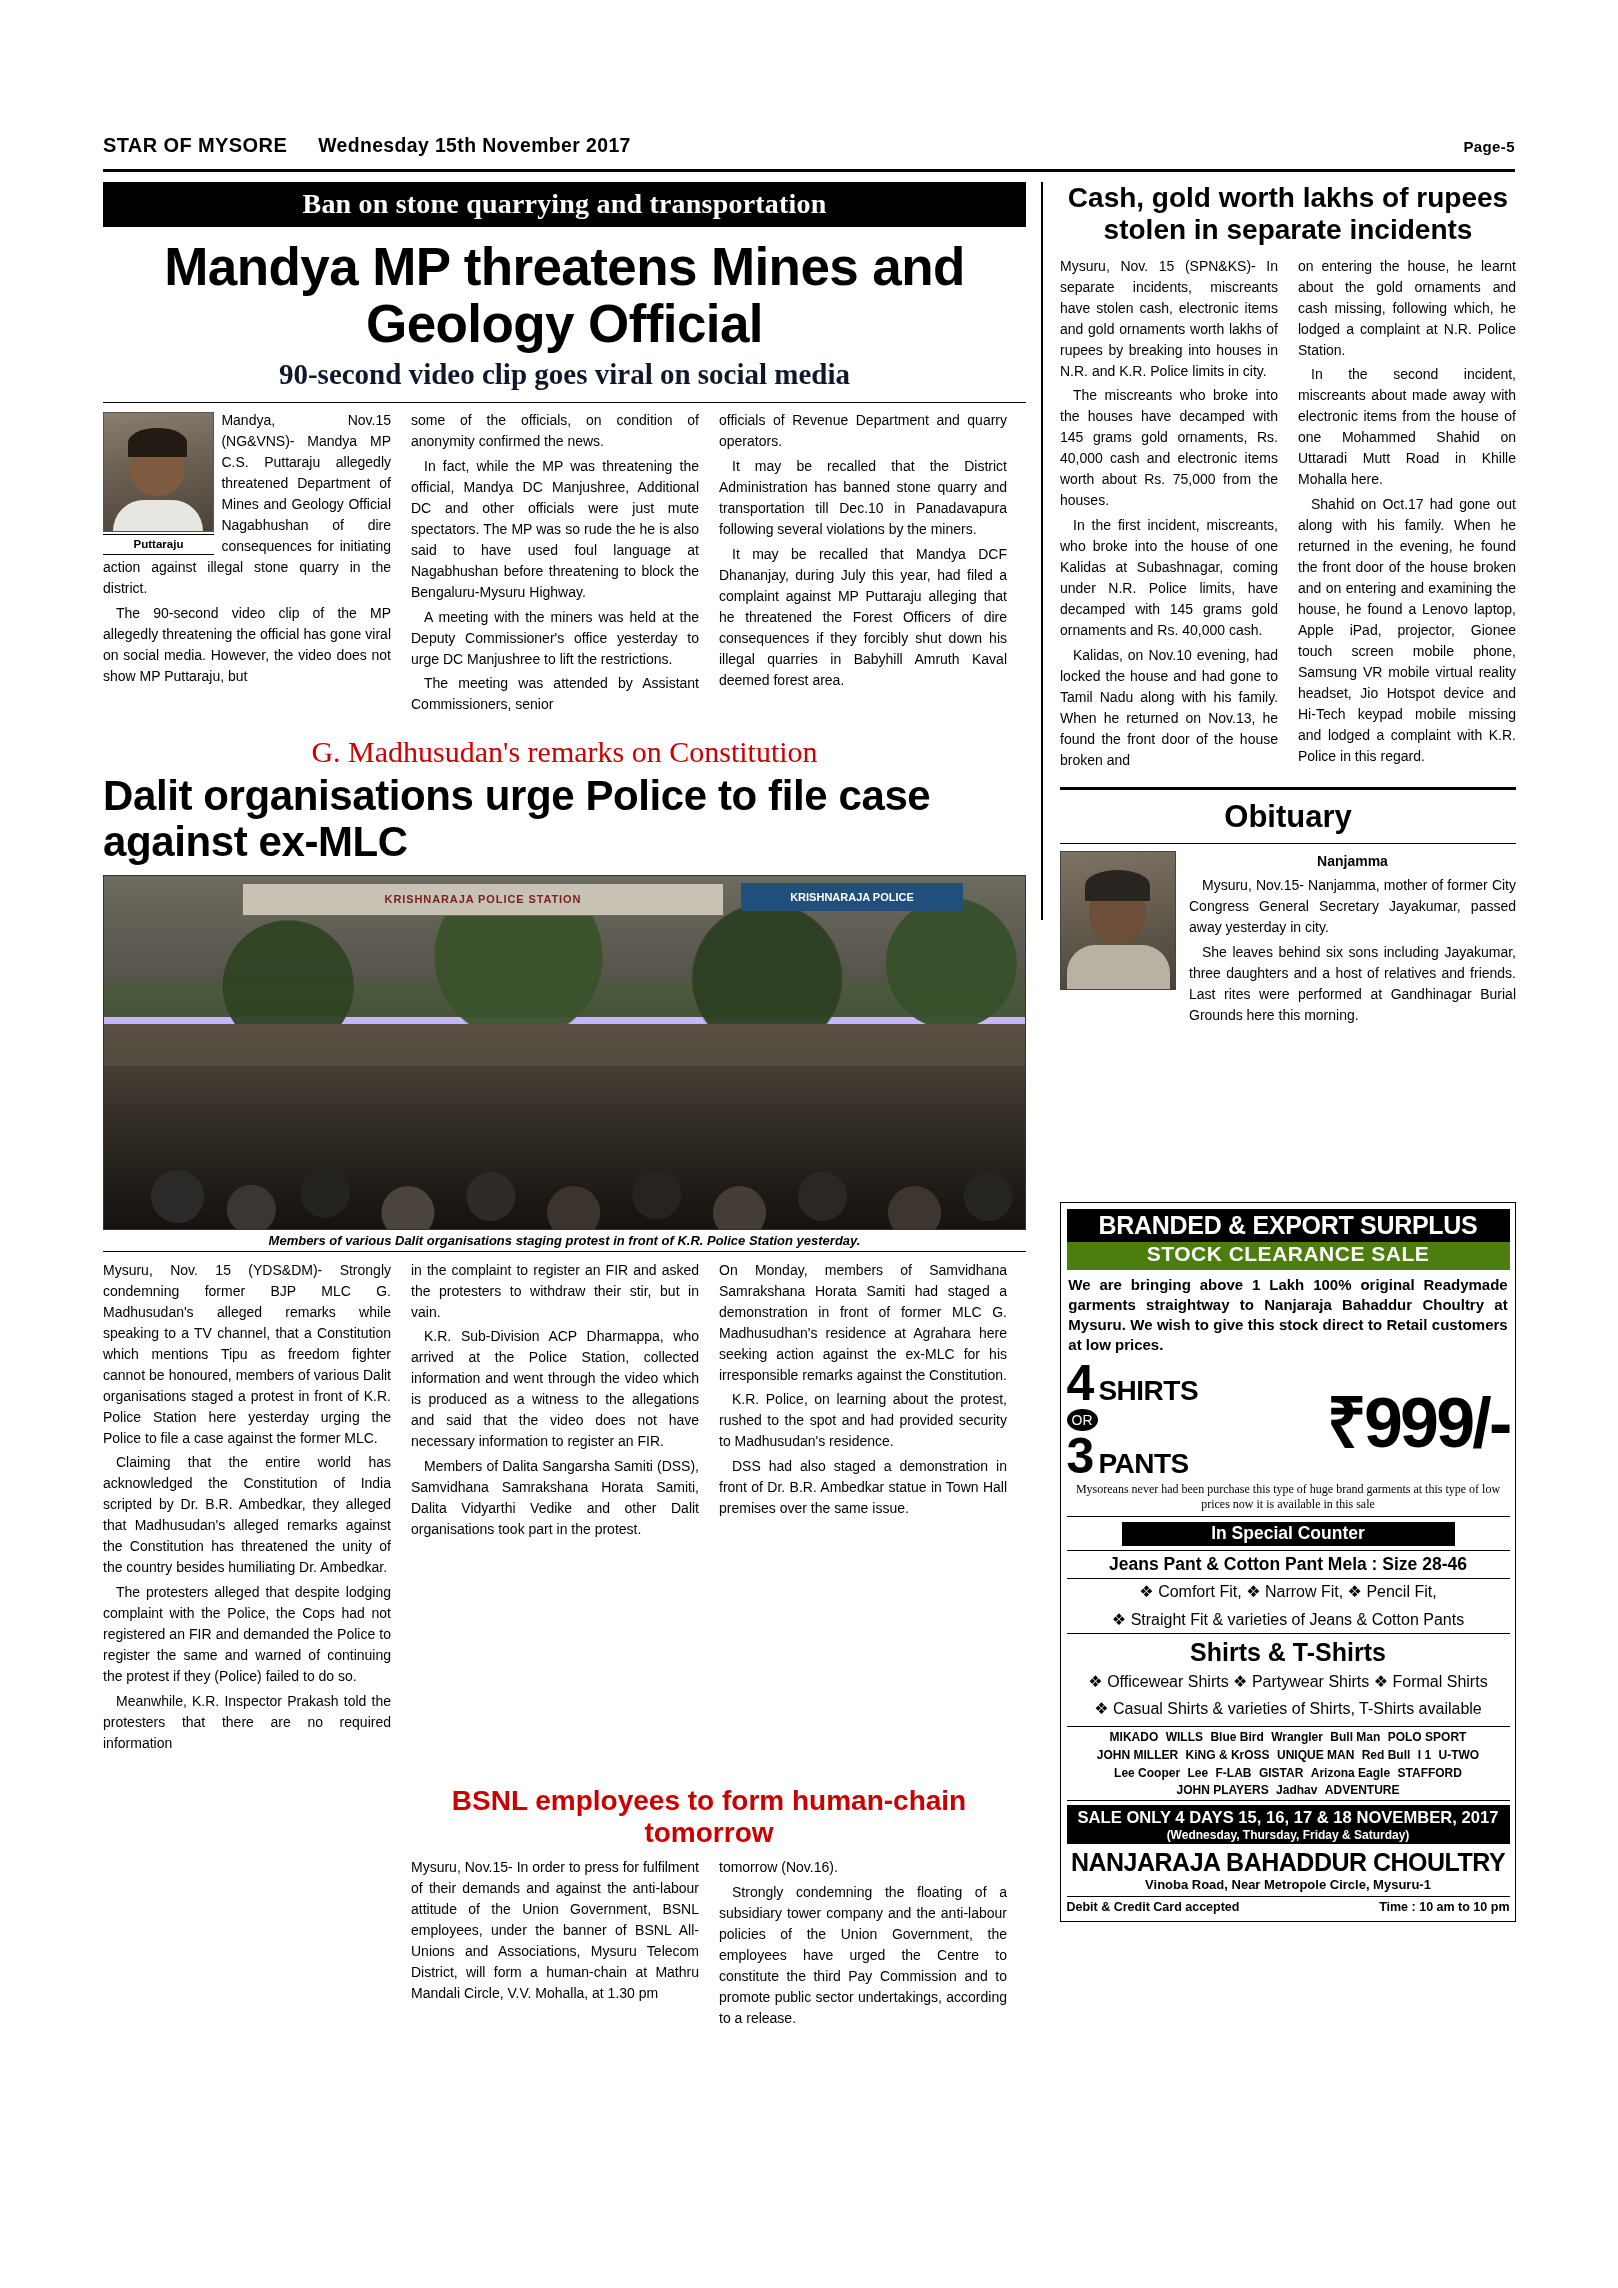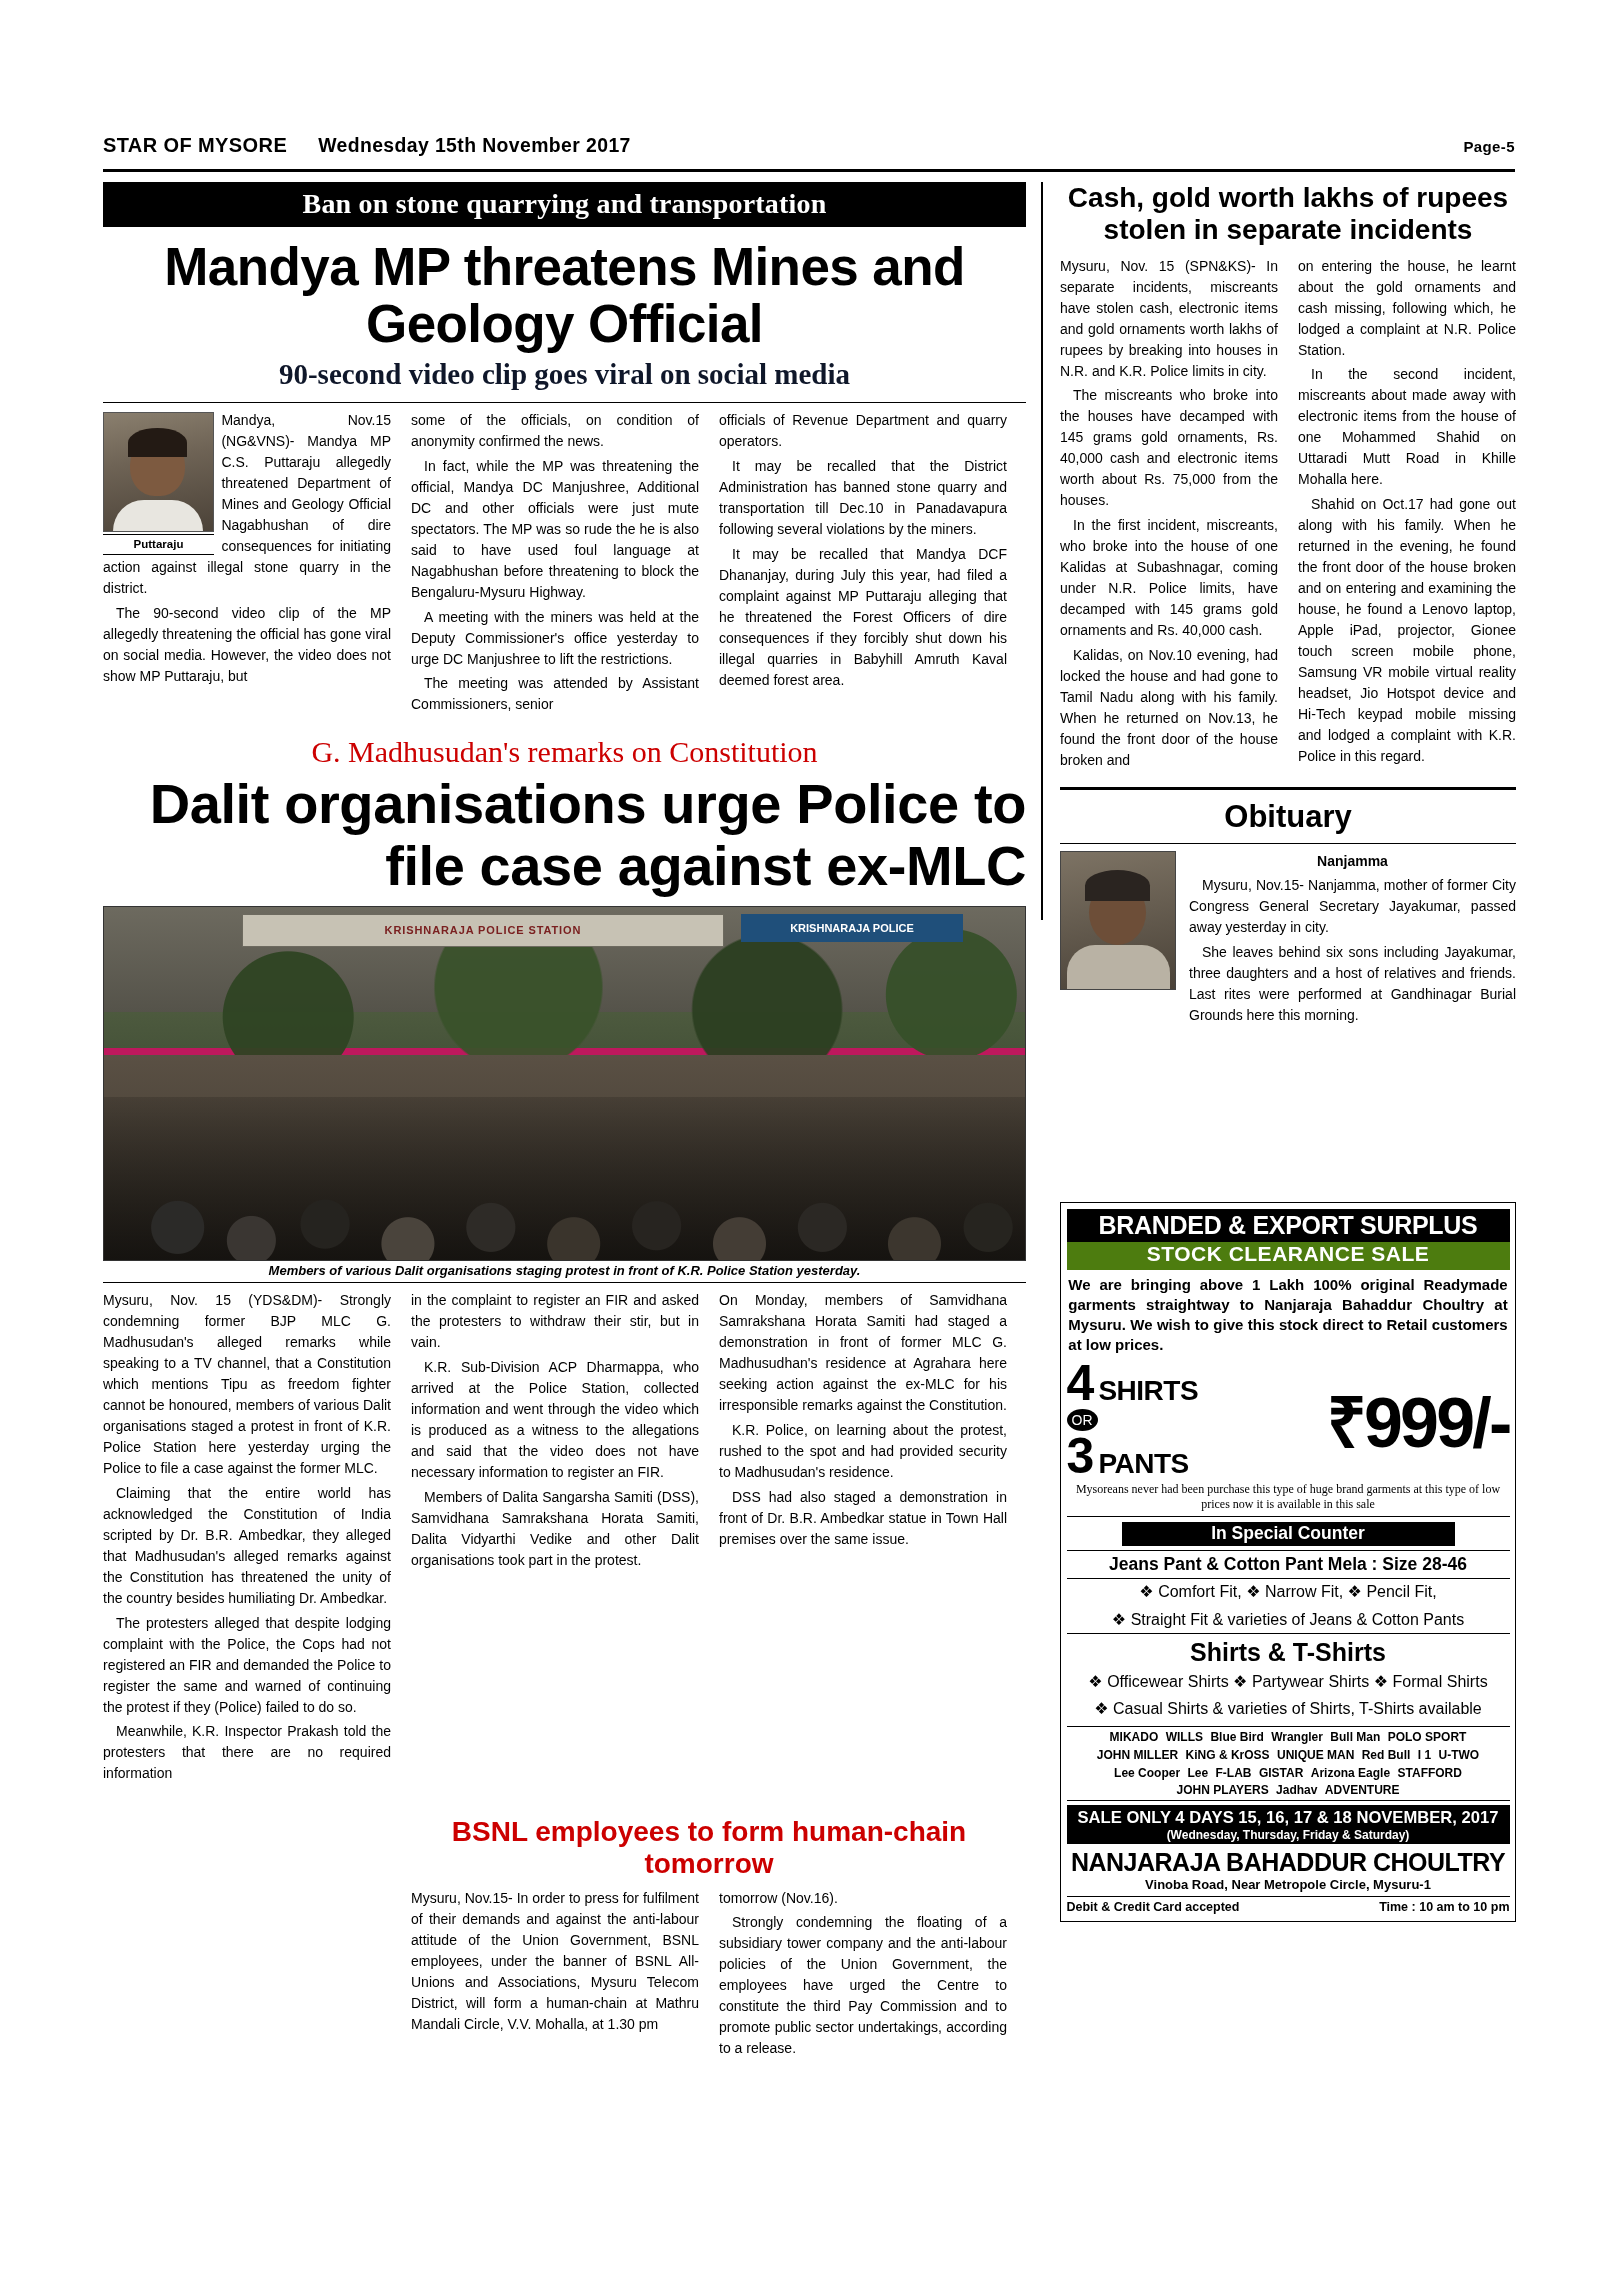--- a/index.html
+++ b/index.html
@@ -156,34 +156,34 @@
 
   
   .subhead-red2 {
     text-align: center;
     color: #cc0000;
     font-family: "Liberation Serif", serif;
     font-size: 30px;
     margin: 16.6px 0 1.8px;
   }
   .headline-2 {
-    text-align: right;
-    font-size: 56px;
+    text-align: left;
+    font-size: 42px;
     font-weight: bold;
     line-height: 1.1;
     margin: 3.7px 0 9.2px;
     letter-spacing: -0.4px;
   }
   .news-photo {
     width: 921px;
     height: 353px;
     border: 0.9px solid #333;
     position: relative;
     overflow: hidden;
-    background: #be185d;
+    background: #c4b5fd;
   }
   .np-sky { position:absolute; left:0; top:0; width:100%; height:40%; background:linear-gradient(180deg,#5e6b4a,#47543a);}
   .np-bldg { position:absolute; left:0; top:0; width:100%; height:30%; background:linear-gradient(180deg,#6d6a5f,#55534a); }
   .np-banner { position:absolute; left:138px; top:7.4px; width:480px; height:31px; background:#c7c2b4; border:0.9px solid #6d6a5f; }
   .np-banner-txt { font-size:11px; text-align:center; line-height:31px; color:#7a2020; font-weight:bold; letter-spacing:0.9px;}
   .np-banner2 { position:absolute; left:637px; top:7.4px; width:222px; height:28px; background:#1f4f7a; color:#fff; font-size:11px; text-align:center; line-height:28px; font-weight:bold;}
   .np-ground { position:absolute; left:0; bottom:0; width:100%; height:58%; background:linear-gradient(180deg,#5a5044,#3b352c); }
   .np-crowd { position:absolute; left:0; bottom:0; width:100%; height:46%;
      background:
        radial-gradient(circle at 8% 80%, #2b2a28 26px, transparent 27px),

